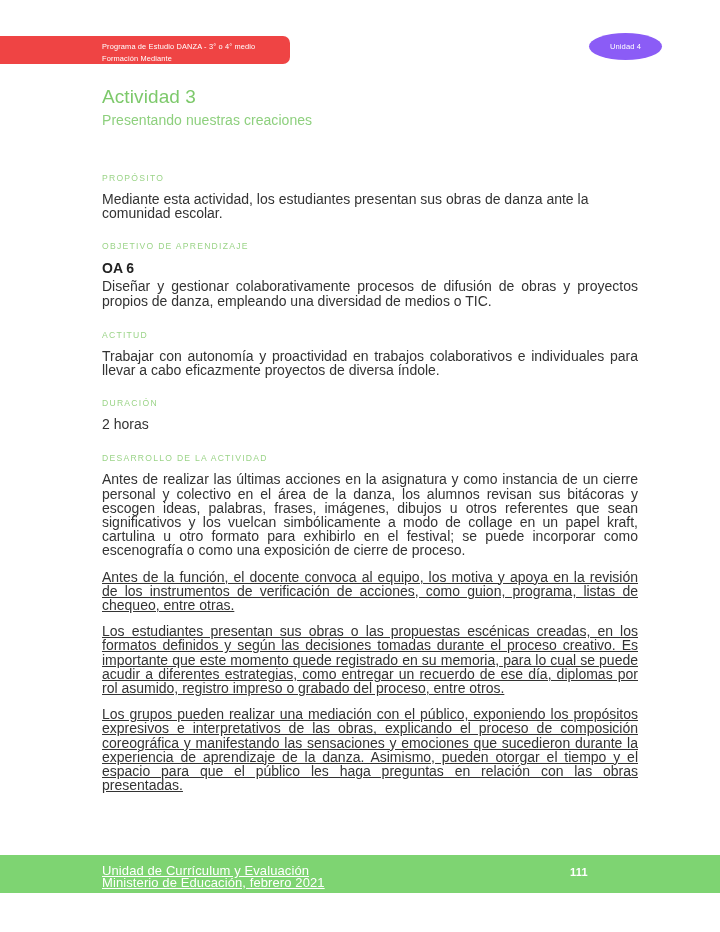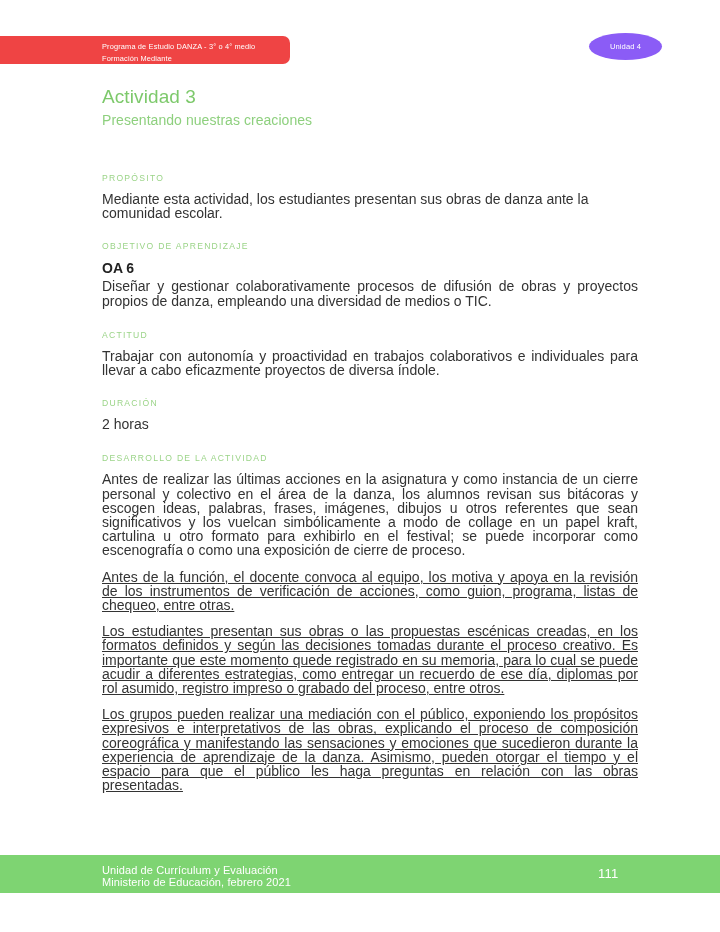--- a/index.html
+++ b/index.html
@@ -131,31 +131,32 @@
     top: 855px;
     width: 720px;
     height: 38px;
     background: #7ED472;
   }
   .footer-text {
     position: absolute;
     left: 102px;
     top: 865px;
     color: #ffffff;
-    font-size: 11px;
+    font-size: 13px;
     line-height: 11.5px;
     letter-spacing: 0.1px;
+    text-decoration: underline;
   }
   .footer-page {
     position: absolute;
-    left: 598px;
+    left: 570px;
     top: 866px;
     color: #ffffff;
-    font-size: 13px;
-    font-weight: normal;
+    font-size: 11px;
+    font-weight: bold;
     letter-spacing: 0.2px;
   }
 </style>
 </head>
 <body>
 
 <div class="page">
 
   <div class="header-band">
     <div class="hb-line">Programa de Estudio DANZA - 3° o 4° medio</div>

